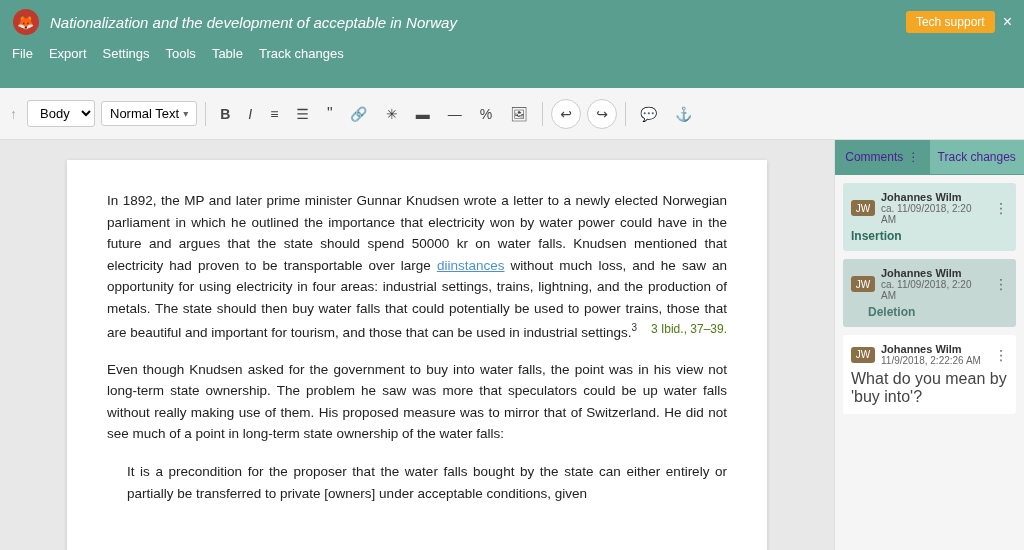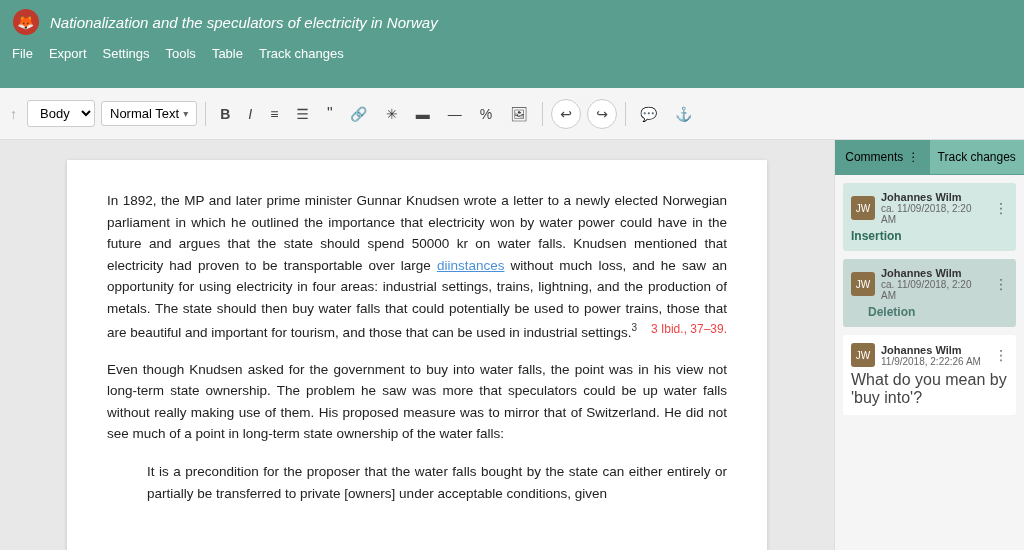--- a/index.html
+++ b/index.html
@@ -124,43 +124,43 @@
       min-height: 400px;
       padding: 30px 40px;
       box-shadow: 0 1px 4px rgba(0,0,0,0.15);
       font-size: 13.5px;
       line-height: 1.6;
       color: #222;
     }
     .doc-paragraph { margin-bottom: 16px; }
     .doc-paragraph p { text-align: justify; }
     .footnote-ref { vertical-align: super; font-size: 10px; color: #333; }
-    .footnote-num { font-size: 12px; color: #ef4444; float: right; clear: right; }
+    .footnote-num { font-size: 12px; color: #4d7c0f; float: right; clear: right; }
     .link-text { color: #4a90d9; text-decoration: underline; }
-    .indented { margin-left: 40px; margin-top: 8px; }
+    .indented { margin-left: 20px; margin-top: 8px; }
 
     
     .right-sidebar {
       width: 190px;
       background: #f5f5f5;
       border-left: 1px solid #ddd;
       display: flex;
       flex-direction: column;
     }
     .sidebar-tabs {
       display: flex;
     }
     .sidebar-tab {
       flex: 1;
       padding: 10px 6px;
       text-align: center;
       font-size: 12px;
       cursor: pointer;
       background: #6aae9e;
-      color: #000000;
+      color: #4c1d95;
       border-bottom: 1px solid #5a9e8f;
       display: flex;
       align-items: center;
       justify-content: center;
       gap: 4px;
     }
     .sidebar-tab.active { background: #5a9e8f; }
     .sidebar-tab:not(.active) { background: #7bbcad; }
     .sidebar-content { flex: 1; overflow-y: auto; padding: 8px; }
     
@@ -169,21 +169,21 @@
       background: #d4e8e3;
       border-radius: 3px;
       margin-bottom: 8px;
       padding: 8px;
       font-size: 11px;
     }
     .comment-card.deletion { background: #c5d8d3; }
     .comment-header { display: flex; align-items: center; gap: 6px; margin-bottom: 4px; }
     .comment-avatar {
       width: 24px;
-      height: 24px;
+      height: 16px;
       border-radius: 3px;
       background: #8b6f47;
       display: flex;
       align-items: center;
       justify-content: center;
       color: white;
       font-size: 10px;
       flex-shrink: 0;
     }
     .comment-meta { flex: 1; }
@@ -204,21 +204,25 @@
   </style>
 </head>
 <body>
 
 <div class="header">
   <div class="header-left">
     <svg class="fox-icon" viewBox="0 0 28 28">
       <ellipse cx="14" cy="14" rx="13" ry="13" fill="#c0392b"></ellipse>
       <text x="14" y="19" text-anchor="middle" font-size="14" fill="white">🦊</text>
     </svg>
-    <span class="header-title">Nationalization and the speculators of electricity in Norway</span>
+    <span class="header-title">Nationalization and the development of acceptable in Norway</span>
+  </div>
+  <div class="header-right">
+    <button class="tech-support-btn">Tech support</button>
+    <span class="close-btn">×</span>
   </div>
 </div>
 
 <div class="menubar">
   <span class="menubar-item">File</span>
   <span class="menubar-item">Export</span>
   <span class="menubar-item">Settings</span>
   <span class="menubar-item">Tools</span>
   <span class="menubar-item">Table</span>
   <span class="menubar-item">Track changes</span>

